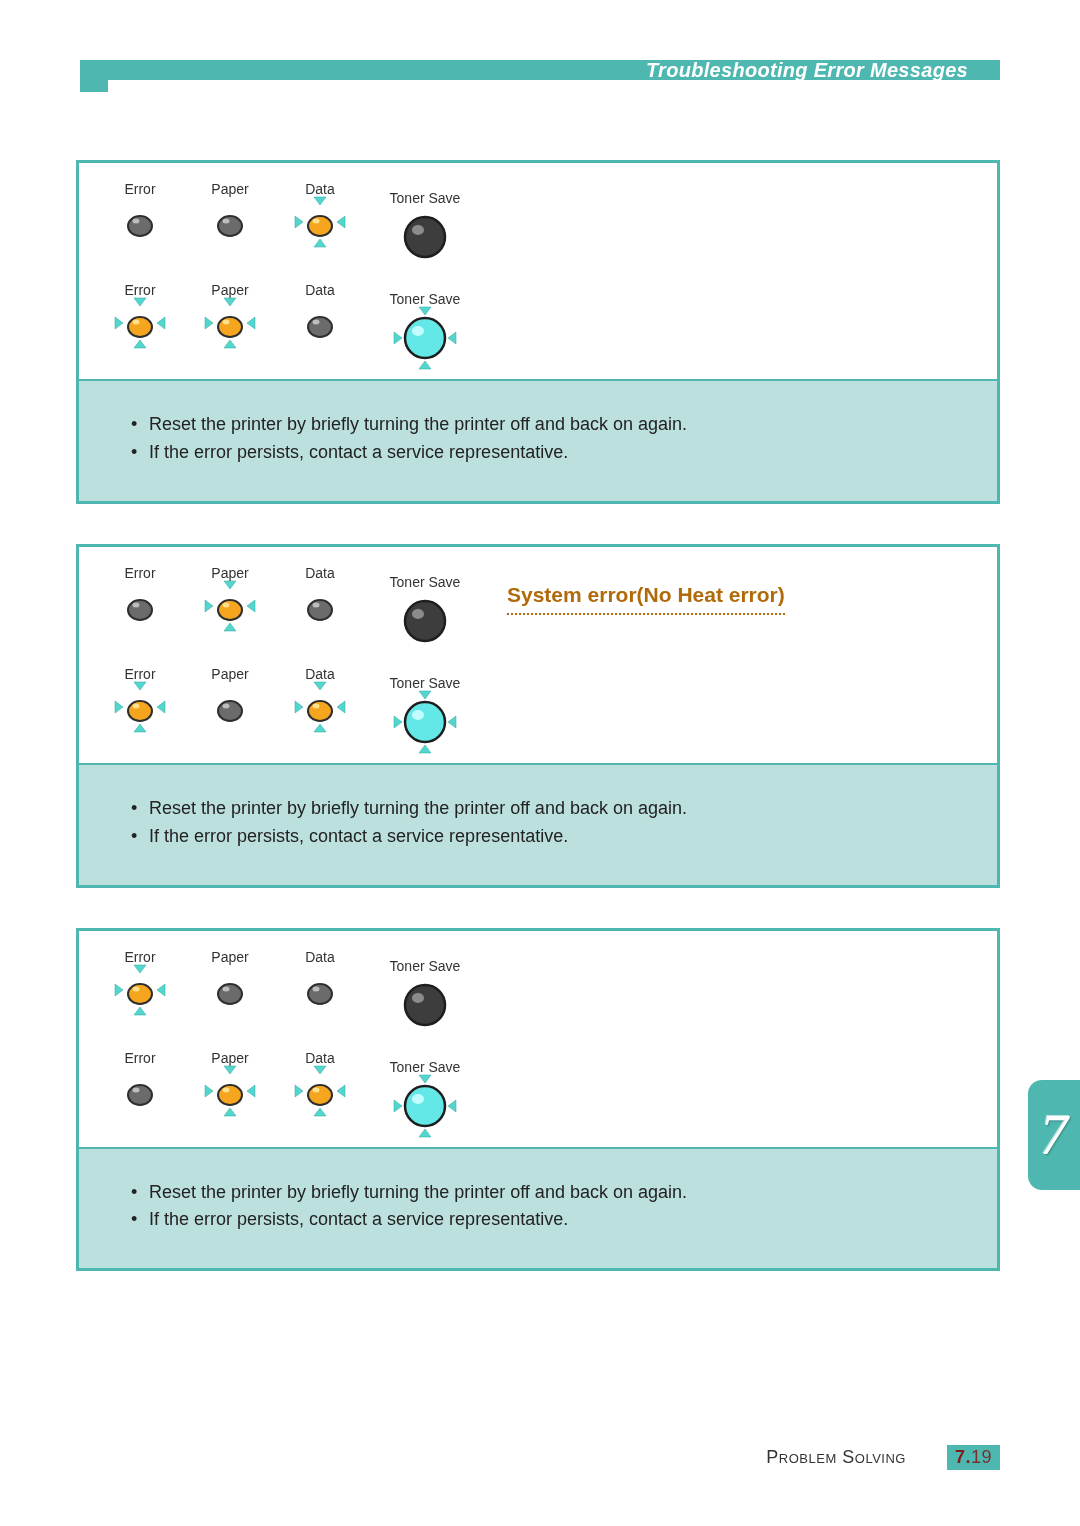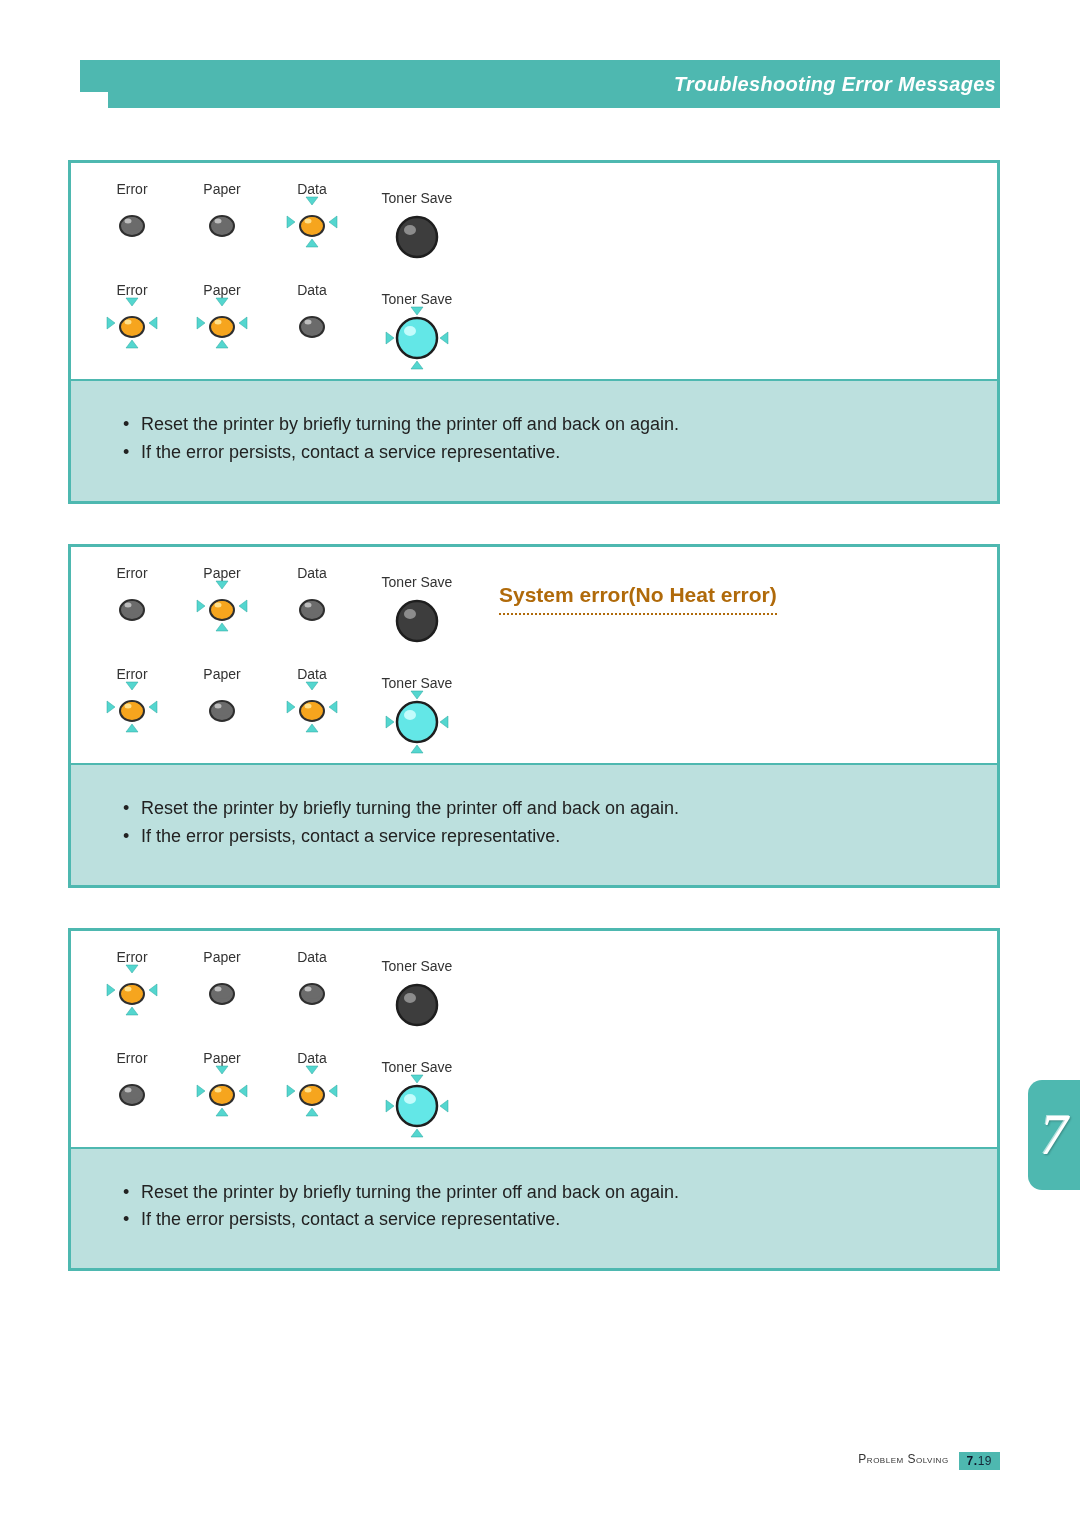--- a/index.html
+++ b/index.html
@@ -29,38 +29,38 @@
   }
   .teal-sidebar {
     position: absolute;
     left: 80px; top: 60px;
     width: 28px; height: 32px;
     background: var(--teal);
   }
   .header-bar {
     position: absolute;
     left: 108px; right: 80px; top: 60px;
-    height: 48px;
+    height: 20px;
     background: var(--teal);
     display: flex;
     align-items: center;
     justify-content: flex-end;
-    padding-right: 4px;
+    padding-right: 32px;
   }
   .header-title {
     color: #fff;
     font-weight: bold;
     font-style: italic;
     font-size: 20px;
     letter-spacing: 0.3px;
   }
   
   .content {
     position: absolute;
-    left: 68px; right: 80px;
+    left: 76px; right: 80px;
     top: 160px;
   }
 
   .panel {
     border: 3px solid var(--teal);
     background: var(--panel-bg);
     margin-bottom: 40px;
     position: relative;
   }
   .panel-top {
@@ -140,34 +140,36 @@
     left: 0; top: 0;
     color: #222;
   }
 
   
   .page-footer {
     position: absolute;
     right: 80px;
     bottom: 56px;
     display: flex;
+    align-items: center;
     gap: 10px;
-    font-size: 12px;
+    font-size: 18px;
   }
   .footer-label {
     font-variant: small-caps;
     letter-spacing: 0.5px;
     color: #333;
   }
   .footer-badge {
     background: var(--teal);
-    color: #0f172a;
+    color: #7f1d1d;
     padding: 2px 8px;
     font-weight: bold;
     letter-spacing: 0.5px;
+    margin-left: 31px;
   }
   .footer-badge .chap { font-weight: bold; }
   .footer-badge .pg { font-weight: normal; opacity: 0.9; }
 
   
   .chapter-tab {
     position: absolute;
     right: 0;
     top: 1080px;
     width: 52px; height: 110px;

